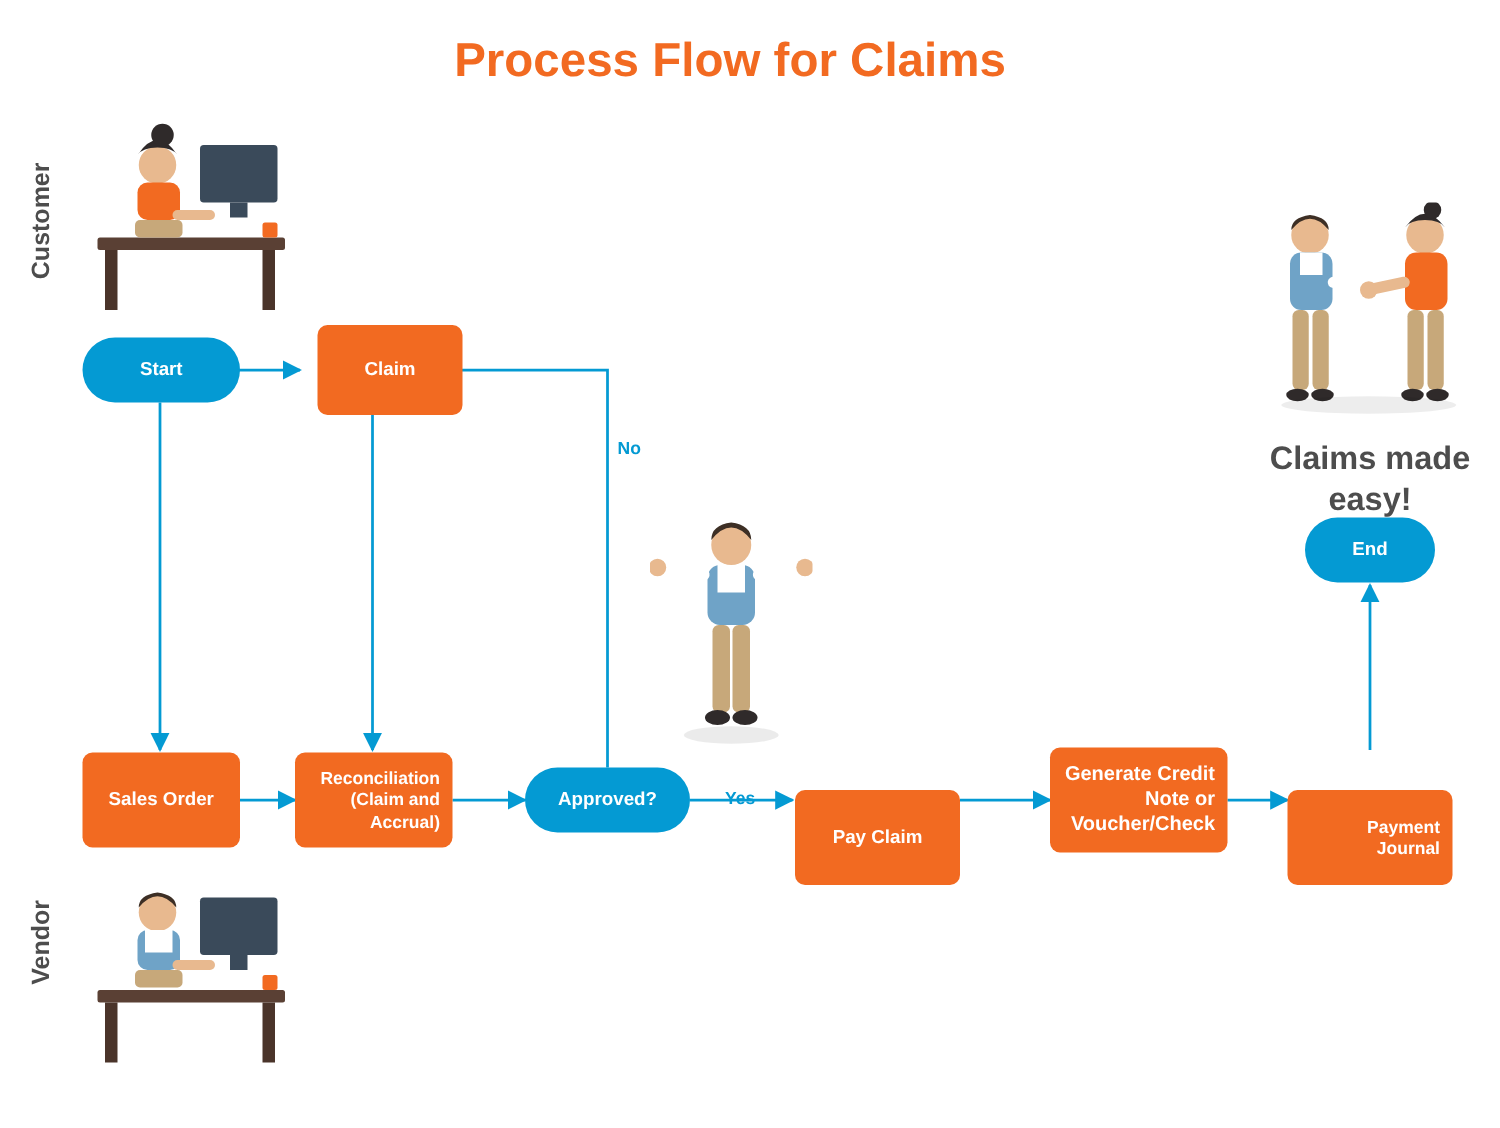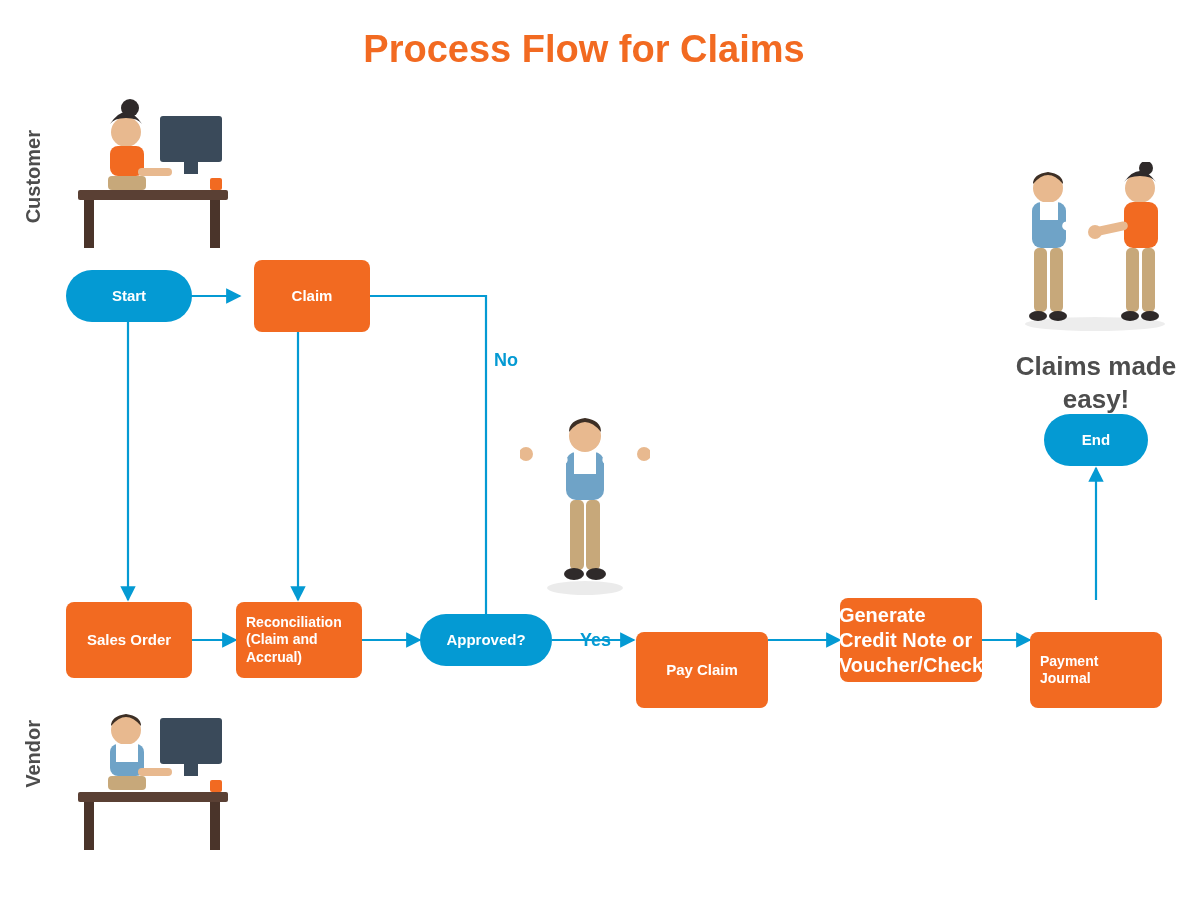--- a/index.html
+++ b/index.html
@@ -32,41 +32,41 @@
     font-weight: 700;
     color: #4d4d4d;
     writing-mode: vertical-rl;
     transform: rotate(180deg);
   }
   .node {
     position: absolute;
     display: flex;
     align-items: center;
     justify-content: center;
-    text-align: left;
+    text-align: right;
     color: #ffffff;
     font-weight: 700;
     font-size: 15px;
     line-height: 1.25;
     padding: 6px 10px;
     box-sizing: border-box;
   }
   .rect {
     background: #f26a21;
     border-radius: 8px;
   }
   .pill {
     background: #049ad3;
     border-radius: 32px;
   }
   .edge-label {
     position: absolute;
     color: #049ad3;
     font-weight: 700;
-    font-size: 18px;
+    font-size: 14px;
   }
   .tagline {
     position: absolute;
     color: #4d4d4d;
     font-weight: 700;
     font-size: 26px;
     text-align: center;
     line-height: 1.25;
     margin-top: 20px;
   }
@@ -121,21 +121,21 @@
     </g>
   </svg>
 
   <div class="node pill" style="left:66px; top:270px; width:126px; height:52px;">Start</div>
   <div class="node rect" style="left:240px; top:260px; width:116px; height:72px;margin-left:14px;">Claim</div>
 
   <div class="node rect" style="left:66px; top:602px; width:126px; height:76px;">Sales Order</div>
   <div class="node rect" style="left:236px; top:602px; width:126px; height:76px; font-size:14px;">Reconciliation (Claim and Accrual)</div>
   <div class="node pill" style="left:420px; top:614px; width:132px; height:52px;">Approved?</div>
   <div class="node rect" style="left:636px; top:602px; width:132px; height:76px;margin-top:30px;">Pay Claim</div>
-  <div class="node rect" style="left:840px; top:598px; width:142px; height:84px; font-size:20px;">Generate Credit Note or Voucher/Check</div>
+  <div class="node rect" style="left:840px; top:598px; width:142px; height:84px; font-size:16px;">Generate Credit Note or Voucher/Check</div>
   <div class="node rect" style="left:1030px; top:632px; width:132px; height:76px; font-size:14px;">Payment Journal</div>
   <div class="node pill" style="left:1044px; top:414px; width:104px; height:52px;">End</div>
 
   <div class="edge-label" style="left:580px; top:630px;">Yes</div>
   <div class="edge-label" style="left:494px; top:350px;">No</div>
 
   <div class="tagline" style="left:1000px; top:330px; width:192px;">Claims made easy!</div>
 
   <svg class="illus" style="left:60px; top:98px;" width="180" height="160" viewBox="0 0 180 160">
 

